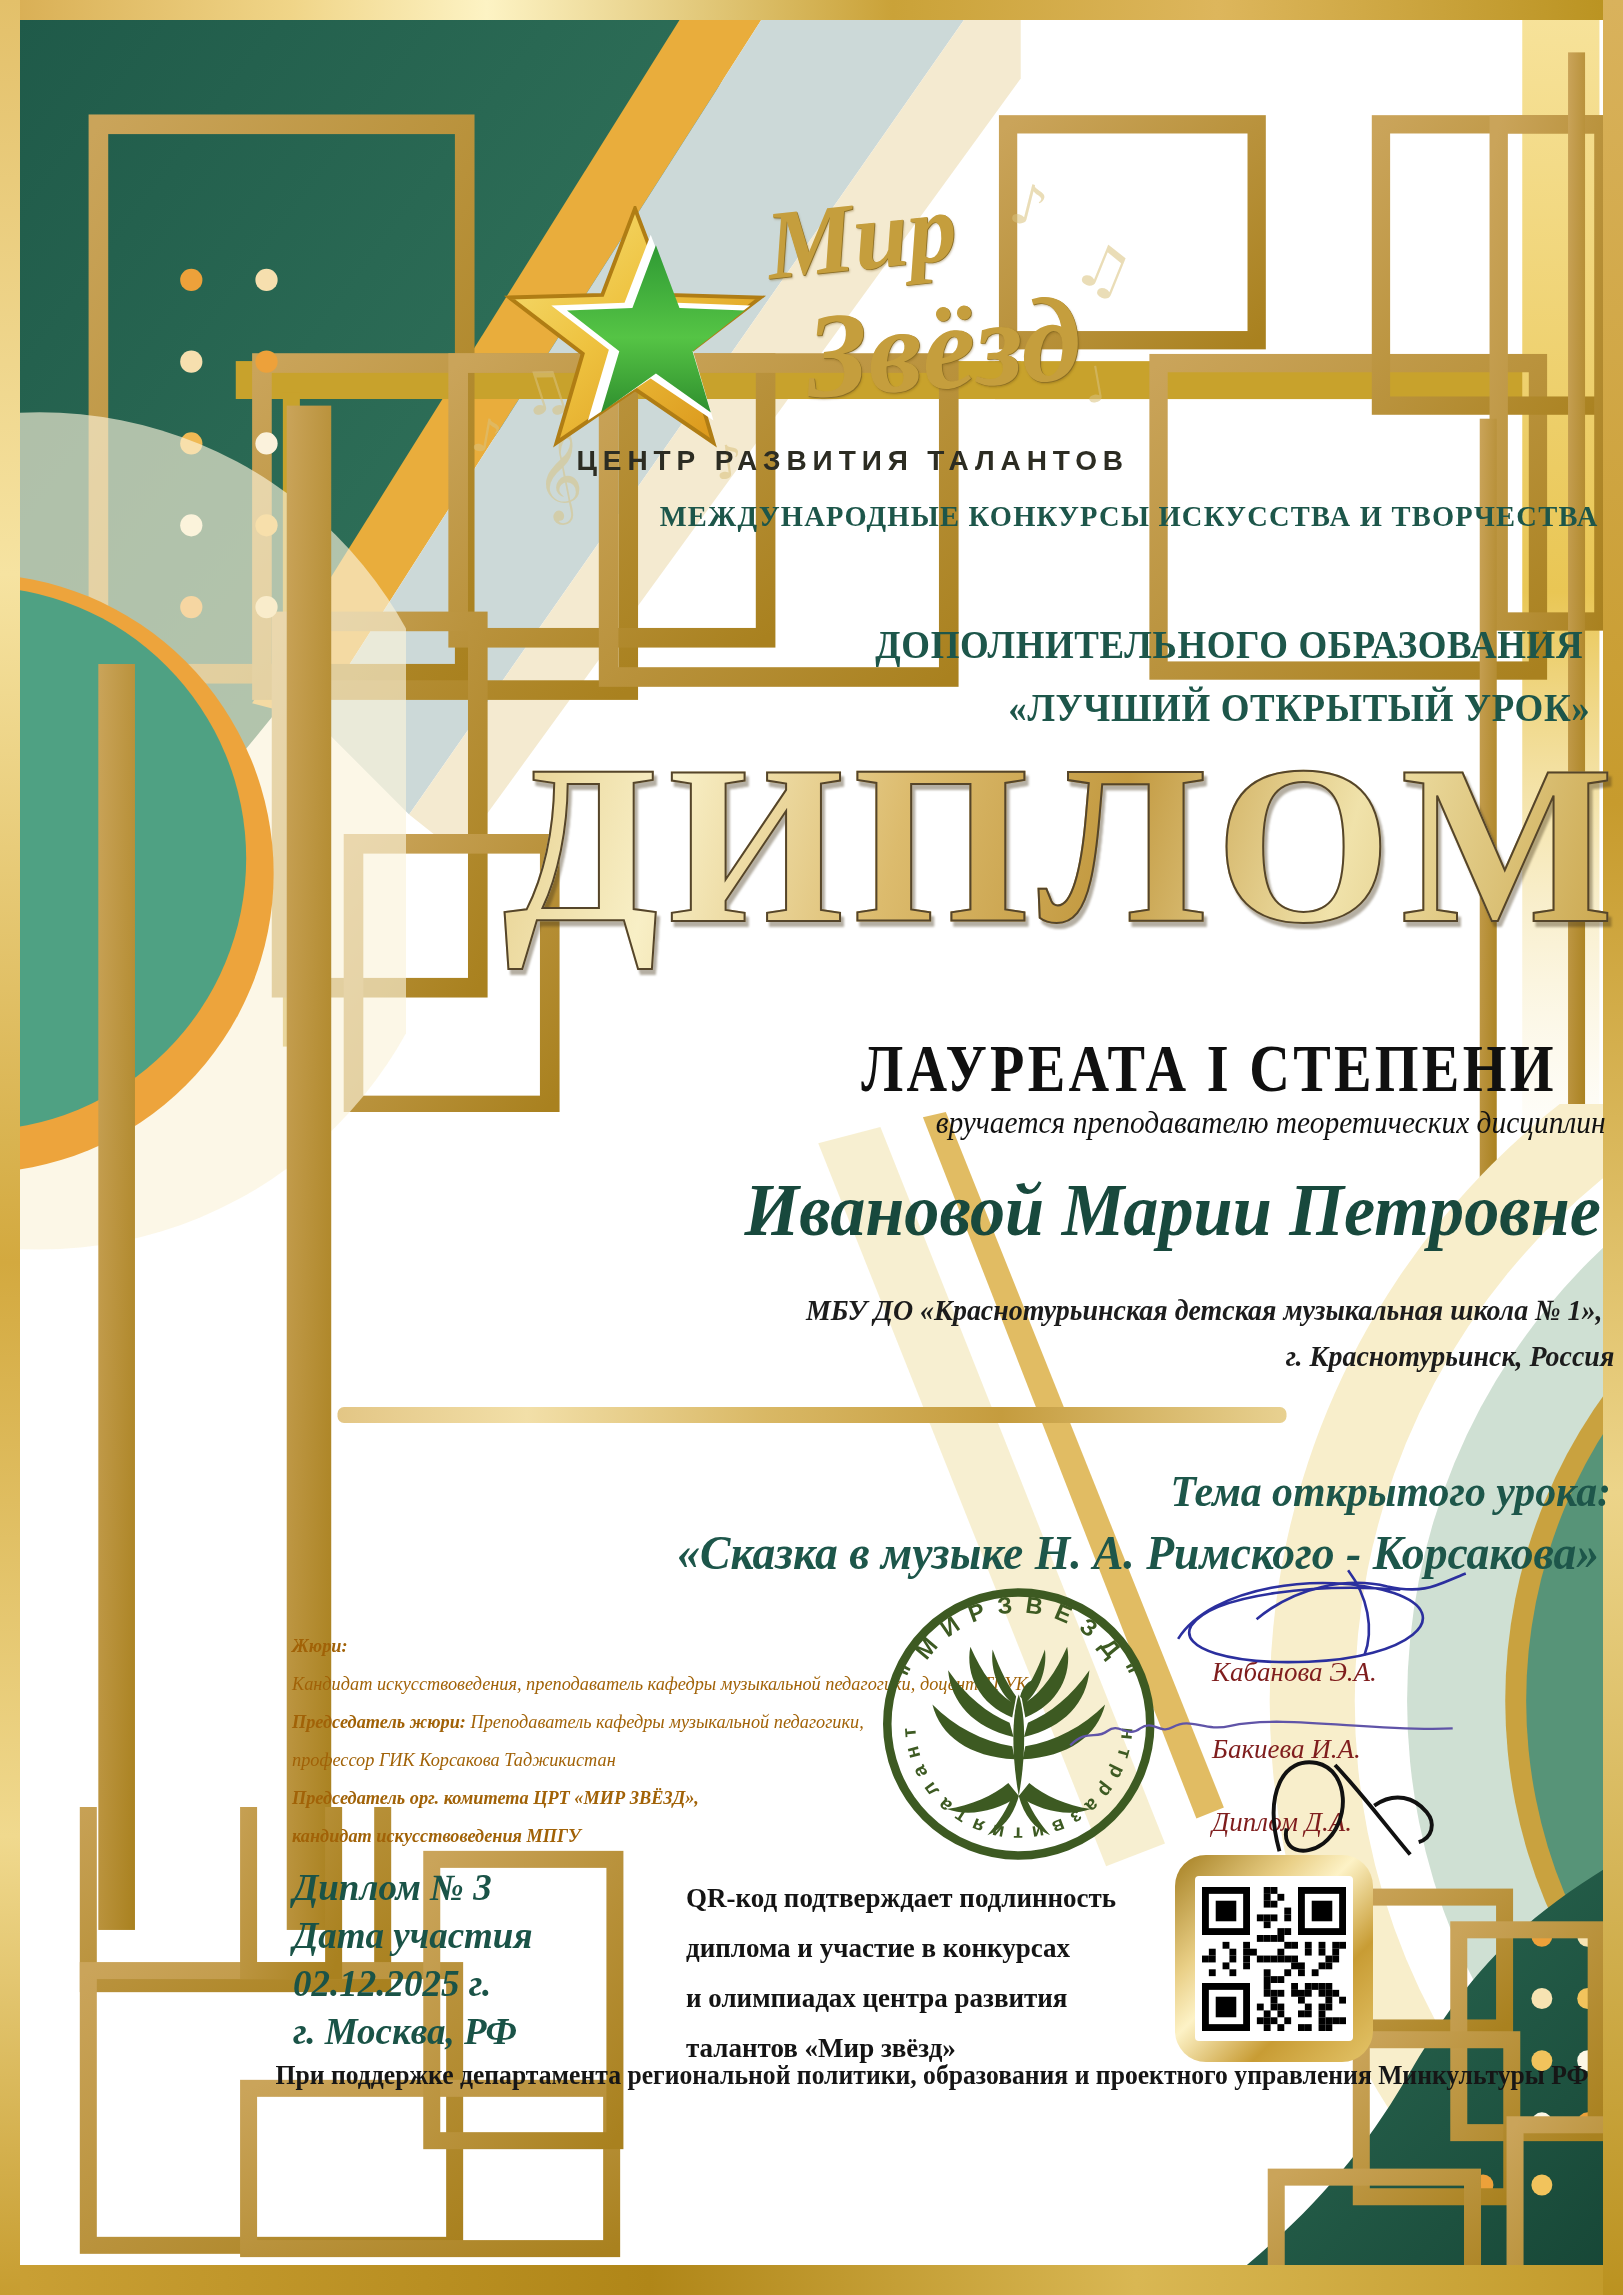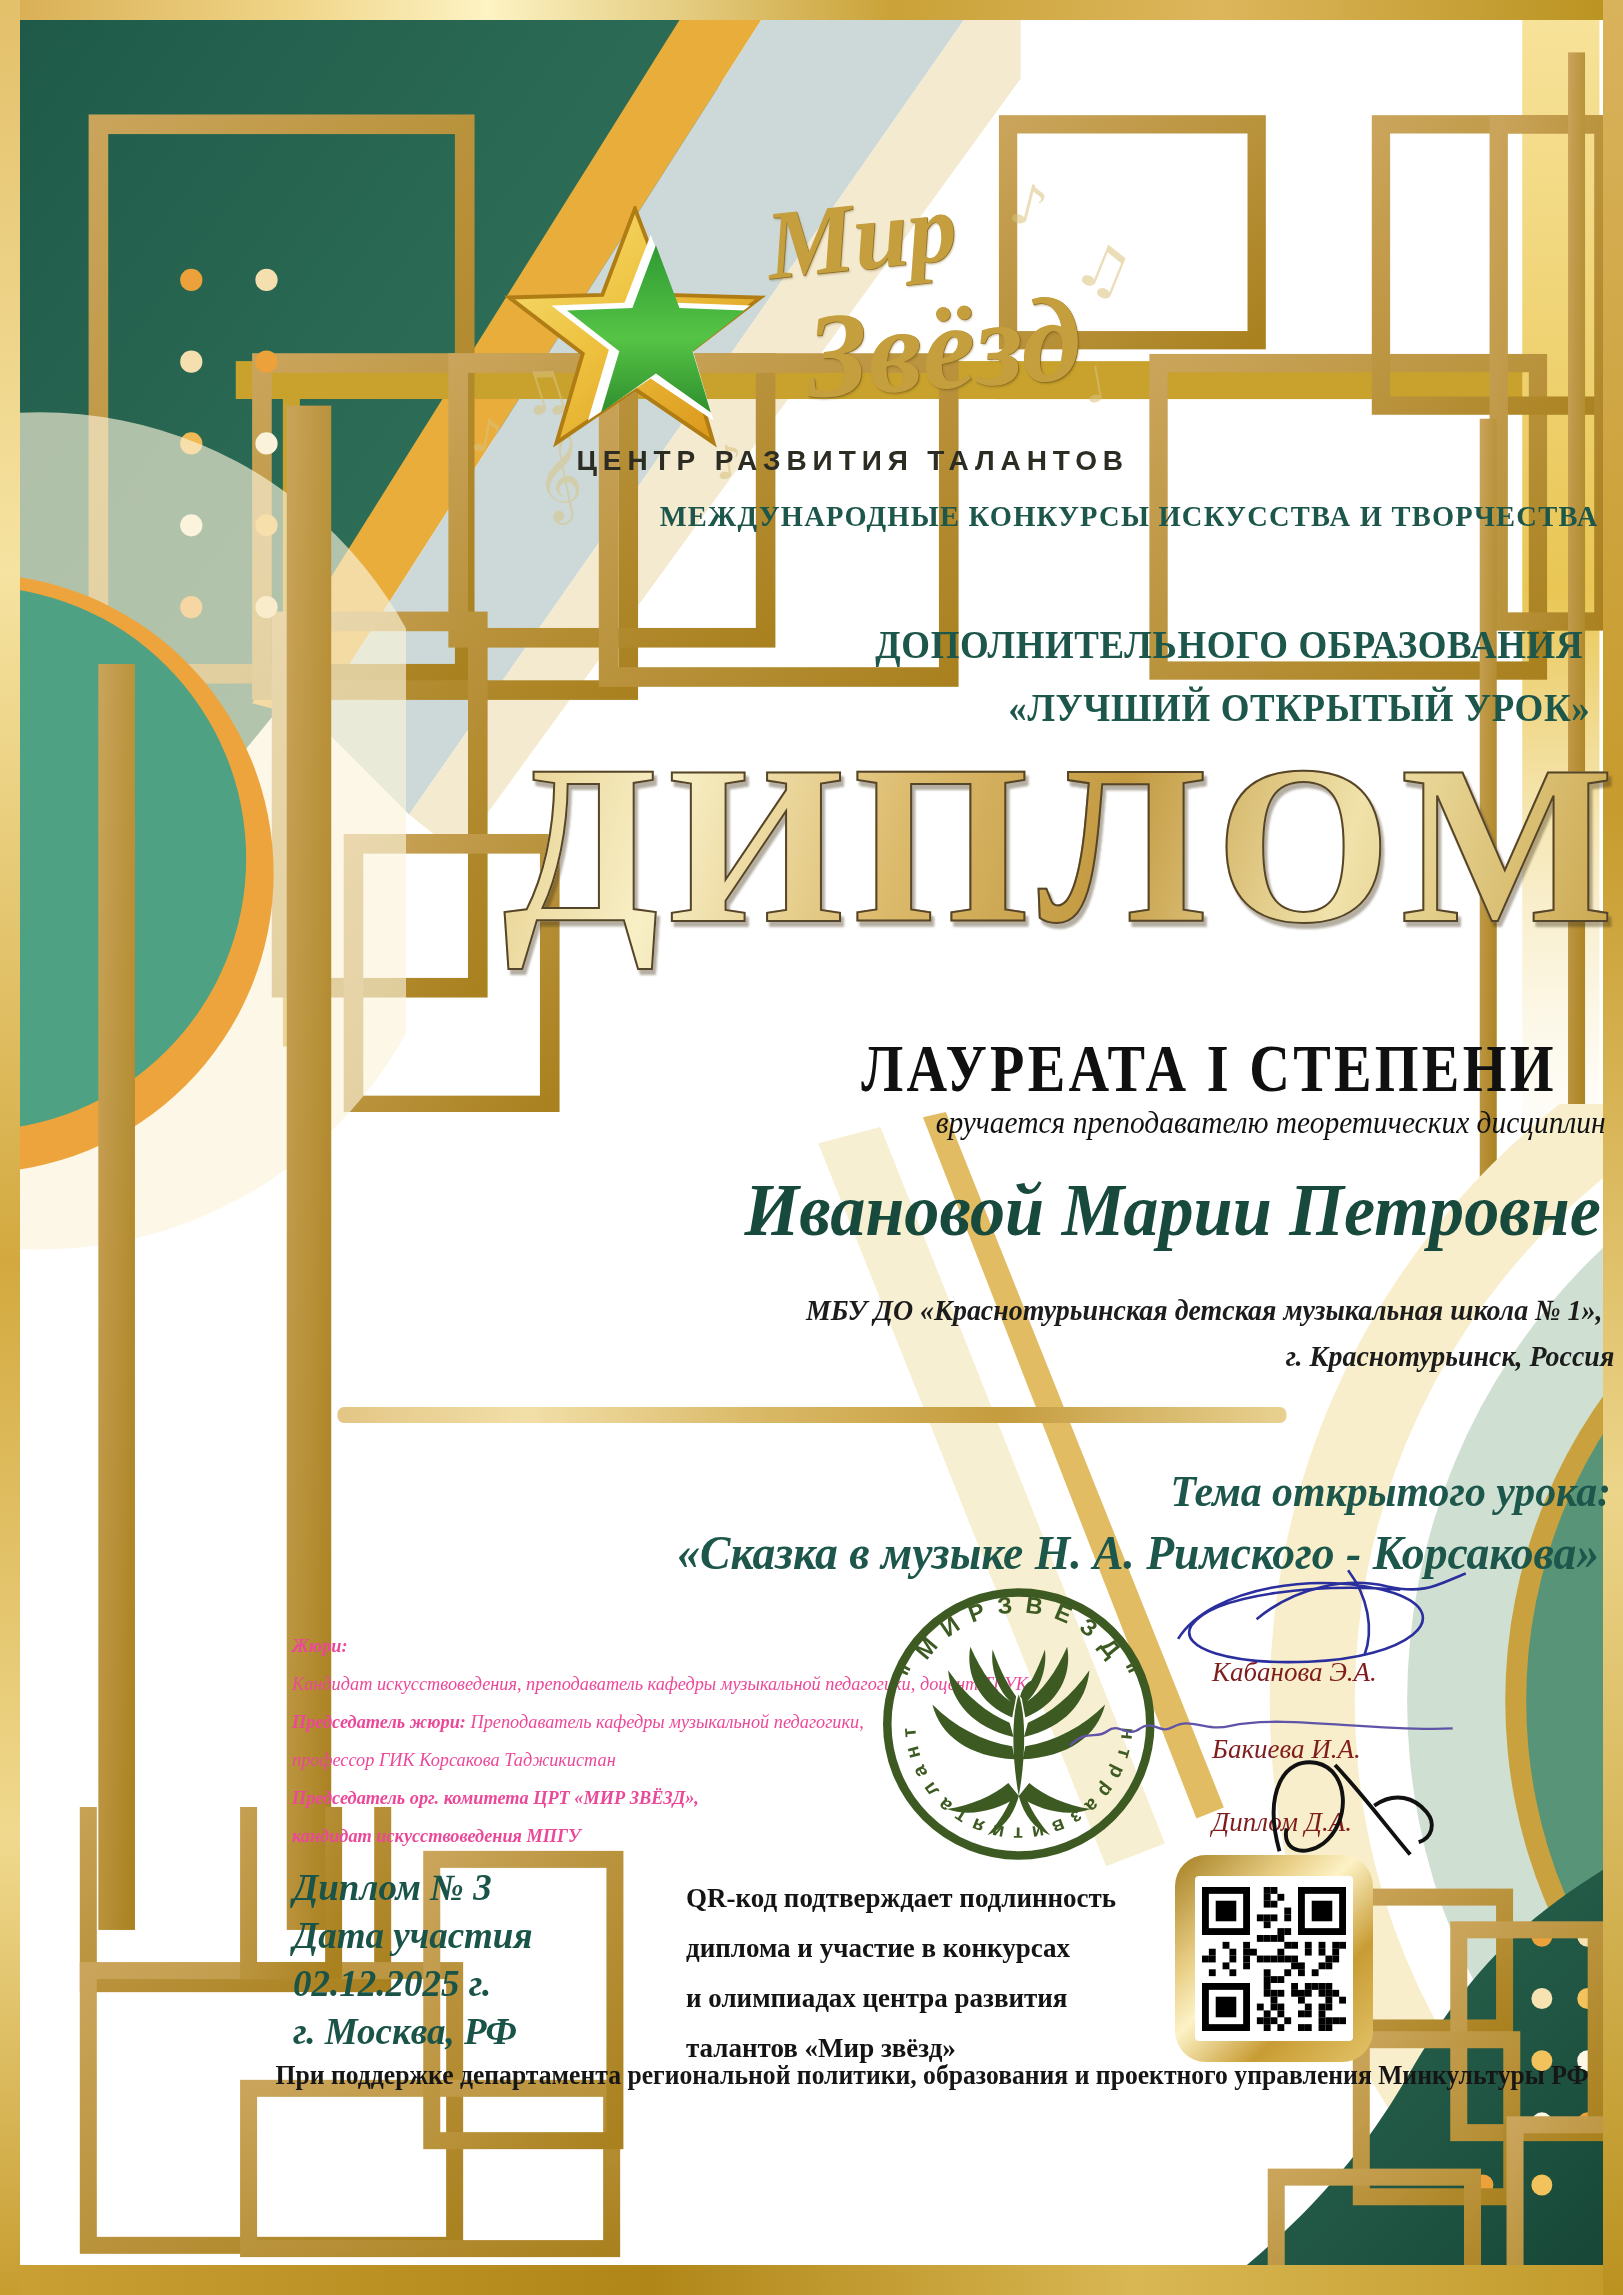--- a/index.html
+++ b/index.html
@@ -19,21 +19,21 @@
       -webkit-text-stroke:2px #55452a;
       filter:drop-shadow(3.9px 5.2px 1.3px rgba(70,55,25,.40));}
   .award{font-size:67px;font-weight:bold;color:#101010;letter-spacing:3.9px;}
   .handsto{font-size:31px;font-style:italic;color:#111;}
   .recipient{font-size:74px;font-weight:bold;font-style:italic;color:#18493d;}
   .orgline{font-size:29.4px;font-weight:bold;font-style:italic;color:#1c1c1c;}
   .divider{height:15.7px;border-radius:6.5px;
       background:linear-gradient(90deg,#e3c685,#f2dfa8 20%,#d9b865 45%,#c59c3e 70%,#e8d191);}
   .temaline{font-size:44px;font-weight:bold;font-style:italic;}
   .skazkaline{font-size:48px;font-weight:bold;font-style:italic;}
-  .jline{position:absolute;left:292px;width:759px;font-size:18.3px;font-style:italic;color:#ec4899;white-space:nowrap;}
+  .jline{position:absolute;left:292px;width:759px;font-size:18.3px;font-style:italic;color:#a16207;white-space:nowrap;}
   .jbold{font-weight:bold;}
   .signame{position:absolute;left:1212px;font-size:27px;font-style:italic;color:#7f1d1d;white-space:nowrap;}
   .details{font-size:37px;font-weight:bold;font-style:italic;color:#1a5347;line-height:48px;}
   .qrtext{font-size:27px;font-weight:bold;color:#141414;line-height:50px;}
   .support{font-size:27px;font-weight:bold;color:#161616;}
   .logo-sub{font-family:"Liberation Sans","DejaVu Sans",sans-serif;font-size:28px;font-weight:bold;
       color:#2c2c22;letter-spacing:5.9px;}
   .brand{font-style:italic;font-weight:bold;color:#c59e3d;
       text-shadow:0.7px 0.7px 0 #8a6d24,1.3px 2px 2px rgba(120,90,20,.35);}
   .note{position:absolute;color:#d9c27e;opacity:.55;font-family:"DejaVu Sans","Liberation Sans",sans-serif;}

